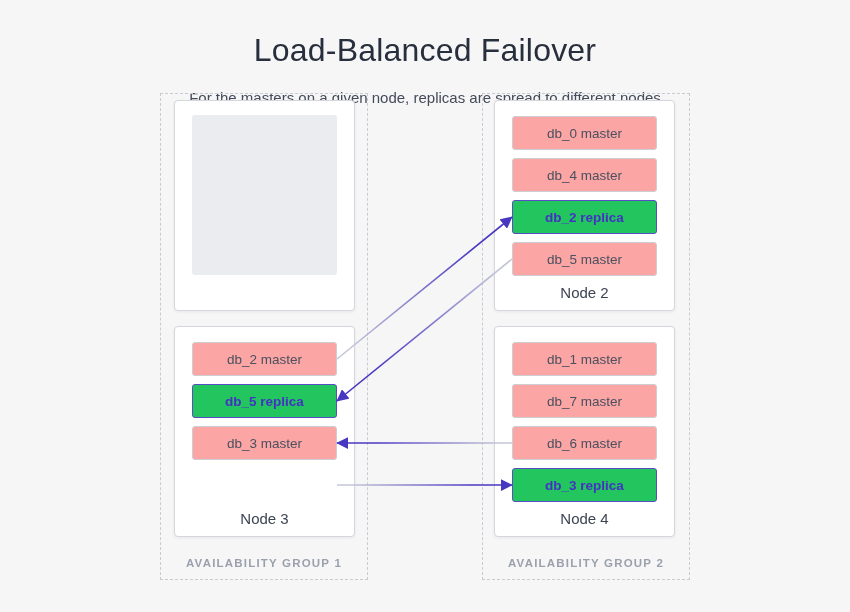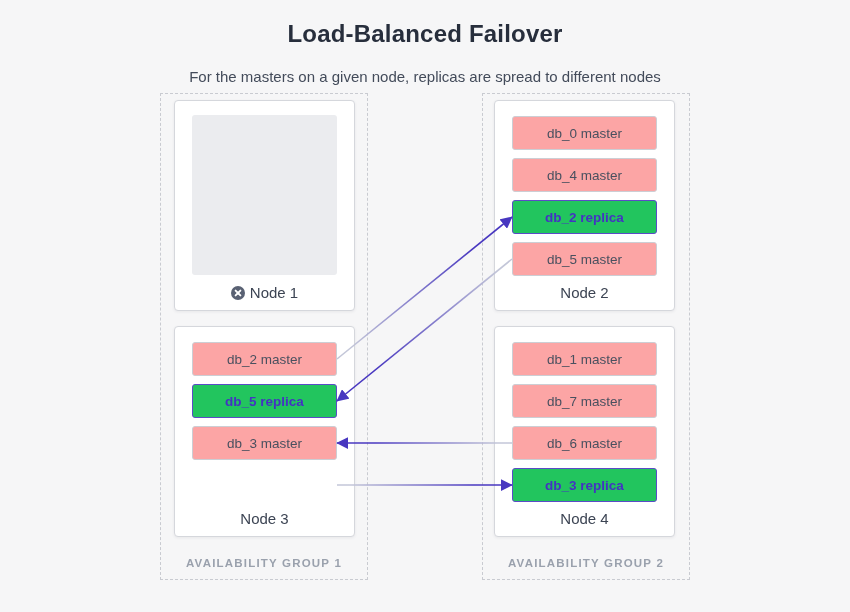--- a/index.html
+++ b/index.html
@@ -16,23 +16,23 @@
     overflow: hidden;
   }
   .header {
     position: absolute;
     top: 20px;
     left: 0;
     width: 100%;
     text-align: center;
   }
   .header h1 {
-    margin: 0;
-    font-size: 24px;
-    font-weight: 700;
+    margin: 12px;
+    font-size: 32px;
+    font-weight: 400;
     color: #272e3c;
     letter-spacing: 0.2px;
   }
   .header .subtitle {
     margin-top: 20px;
     font-size: 15px;
     color: #434b5a;
   }
   .group {
     position: absolute;
@@ -143,27 +143,20 @@
 
   <div class="group g1">
     <div class="group-label">AVAILABILITY GROUP 1</div>
   </div>
   <div class="group g2">
     <div class="group-label">AVAILABILITY GROUP 2</div>
   </div>
 
   <div class="card n1">
     <div class="placeholder"></div>
-    <div class="node-label">
-      <svg class="x-icon" width="14" height="14" viewBox="0 0 14 14">
-        <circle cx="7" cy="7" r="7" fill="#596173"></circle>
-        <path d="M4.6 4.6 L9.4 9.4 M9.4 4.6 L4.6 9.4" stroke="#ffffff" stroke-width="1.9" stroke-linecap="round"></path>
-      </svg>
-      <span>Node 1</span>
-    </div>
   </div>
 
   <div class="card n2">
     <div class="box-list">
         <div class="db-box">db_0 master</div>
         <div class="db-box">db_4 master</div>
         <div class="db-box replica">db_2 replica</div>
         <div class="db-box">db_5 master</div>
       </div>
     <div class="node-label">

